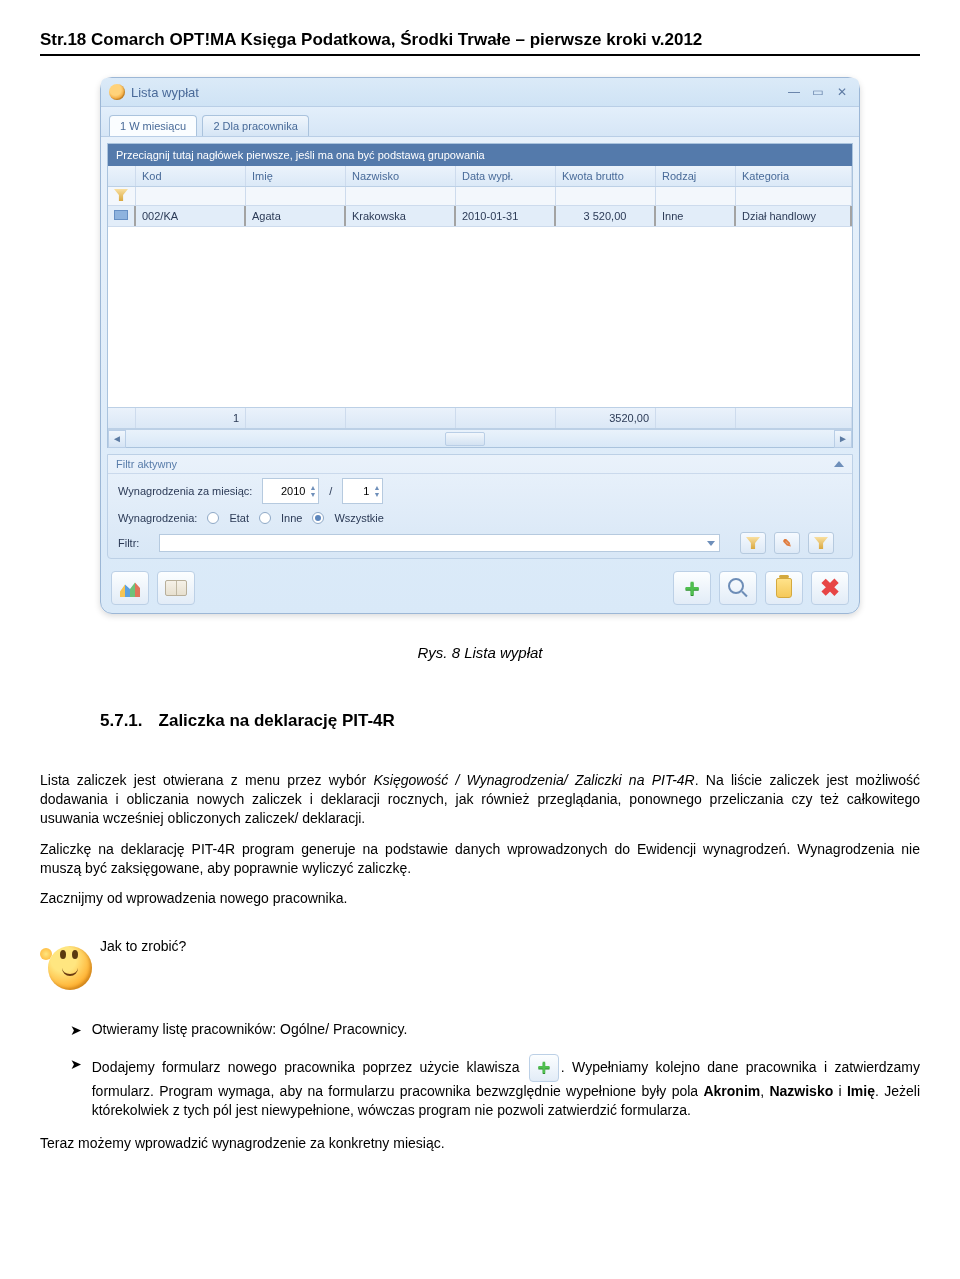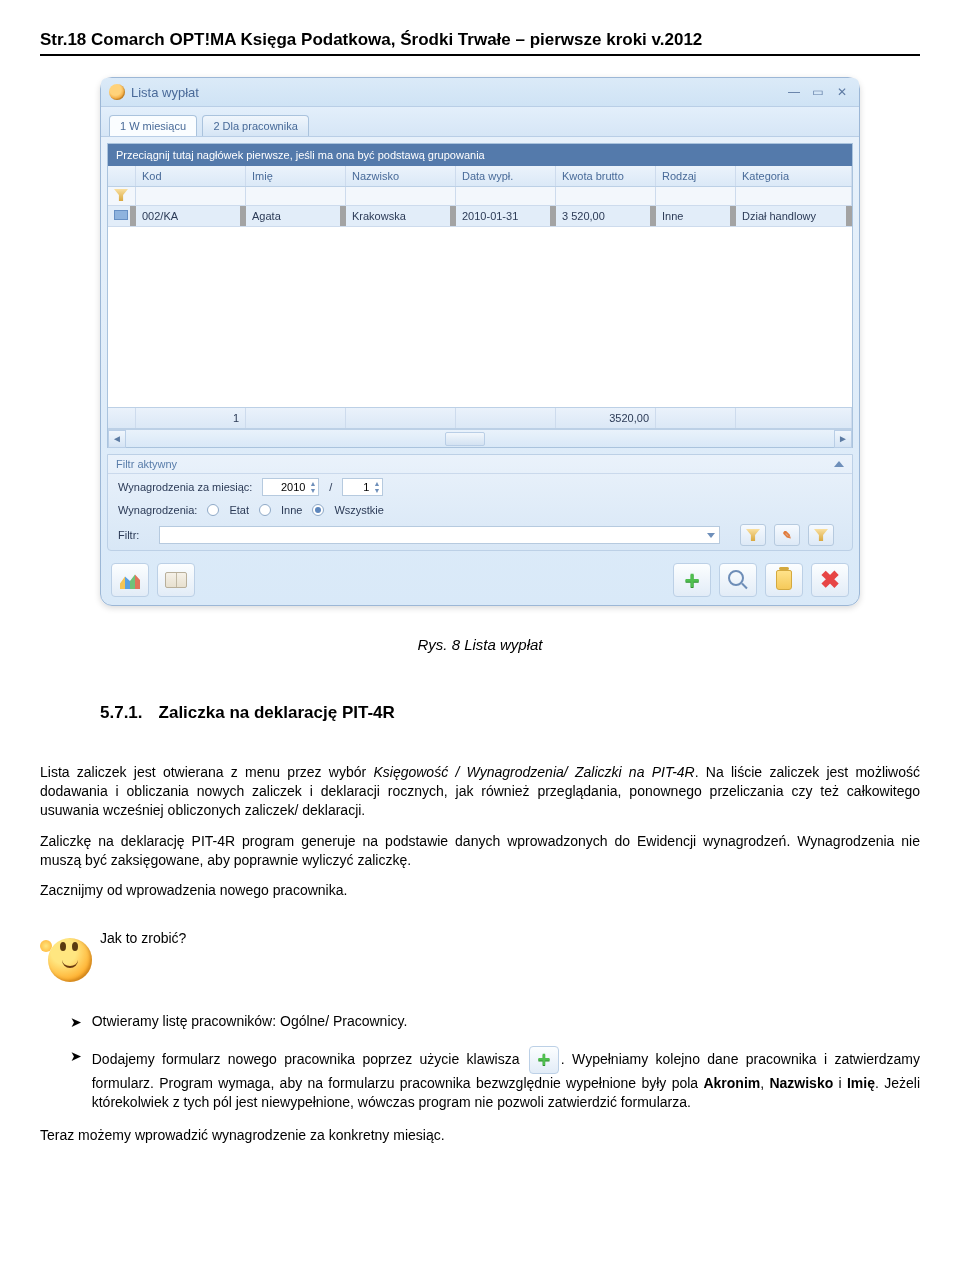--- a/index.html
+++ b/index.html
@@ -121,21 +121,21 @@
     clip-path: polygon(0 0,100% 0,65% 50%,65% 100%,35% 100%,35% 50%);
   }
   .data-row {
     display: grid;
     grid-template-columns: 28px 110px 100px 110px 100px 100px 80px 1fr;
     background: #e2edf9;
     border-bottom: 1px solid #cddbed;
     font-size: 11px;
     color: #2b3a56;
   }
-  .data-row .gh-cell { padding: 4px 6px; border-right: 6px solid #a3a3a3; }
+  .data-row .gh-cell { padding: 4px 6px; border-right: 2px solid #a3a3a3; }
   .row-icon {
     width: 14px; height: 10px;
     background: #8eb3de;
     border: 1px solid #6790c4;
     display: inline-block;
   }
   .grid-body {
     height: 180px;
     background: #fff;
   }
@@ -204,21 +204,21 @@
     padding: 4px 10px;
     font-size: 11px;
     color: #2b3a56;
   }
   .spin {
     display: inline-flex;
     align-items: center;
     background: #fff;
     border: 1px solid #b6cadf;
     padding: 0 2px;
-    height: 18px;
+    height: 26px;
   }
   .spin input {
     border: none;
     width: 42px;
     text-align: right;
     font-size: 11px;
     padding: 1px 2px;
     outline: none;
   }
   .spin-btns {
@@ -359,21 +359,21 @@
     width: 30px; height: 28px;
     vertical-align: middle;
     background: linear-gradient(#fcfeff,#e2ecf7);
     border: 1px solid #bcd0e6;
     border-radius: 4px;
     align-items: center; justify-content: center;
     margin: 0 2px;
   }
   .inline-plus span { font-size: 22px; font-weight: bold; color: #4fbf4f; text-shadow: 0 1px 0 #2e8f2e; }
 
-  .num-r { text-align: left; }
+  .num-r { text-align: center; }
 </style>
 </head>
 <body>
 
 <div class="page-header">Str.18 Comarch OPT!MA Księga Podatkowa, Środki Trwałe – pierwsze kroki v.2012</div>
 
 <div class="appwin">
 
   <div class="titlebar">
     <span class="title-icon"></span>

